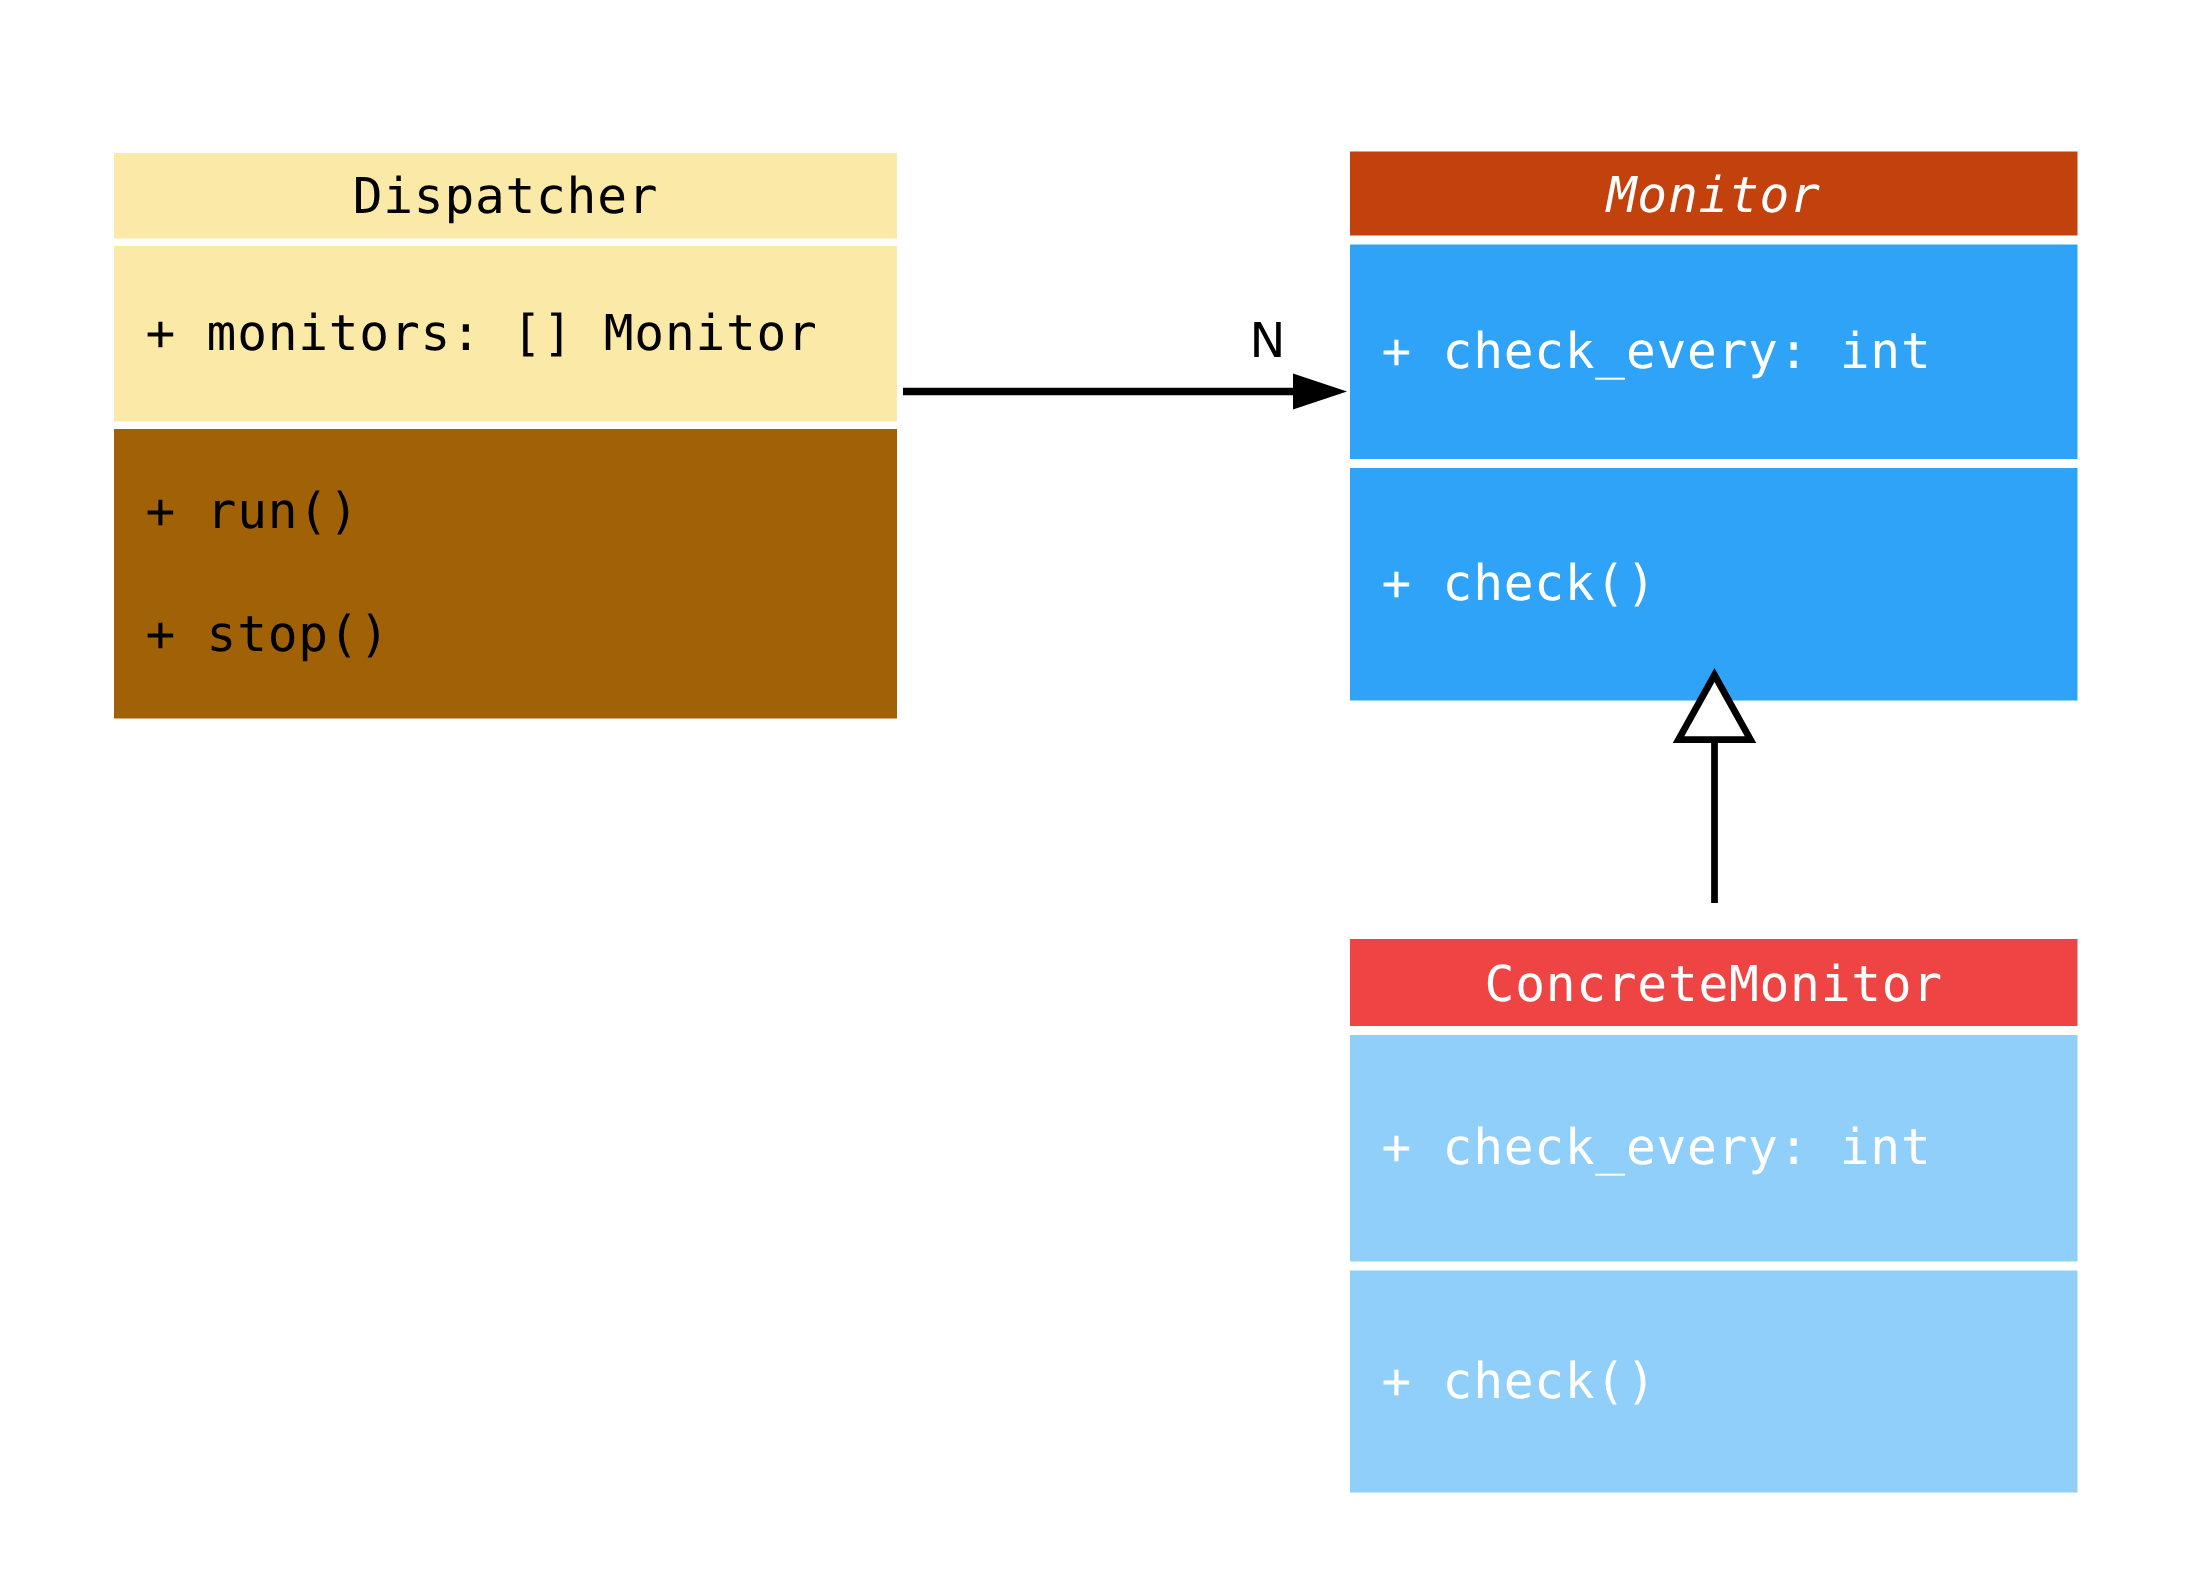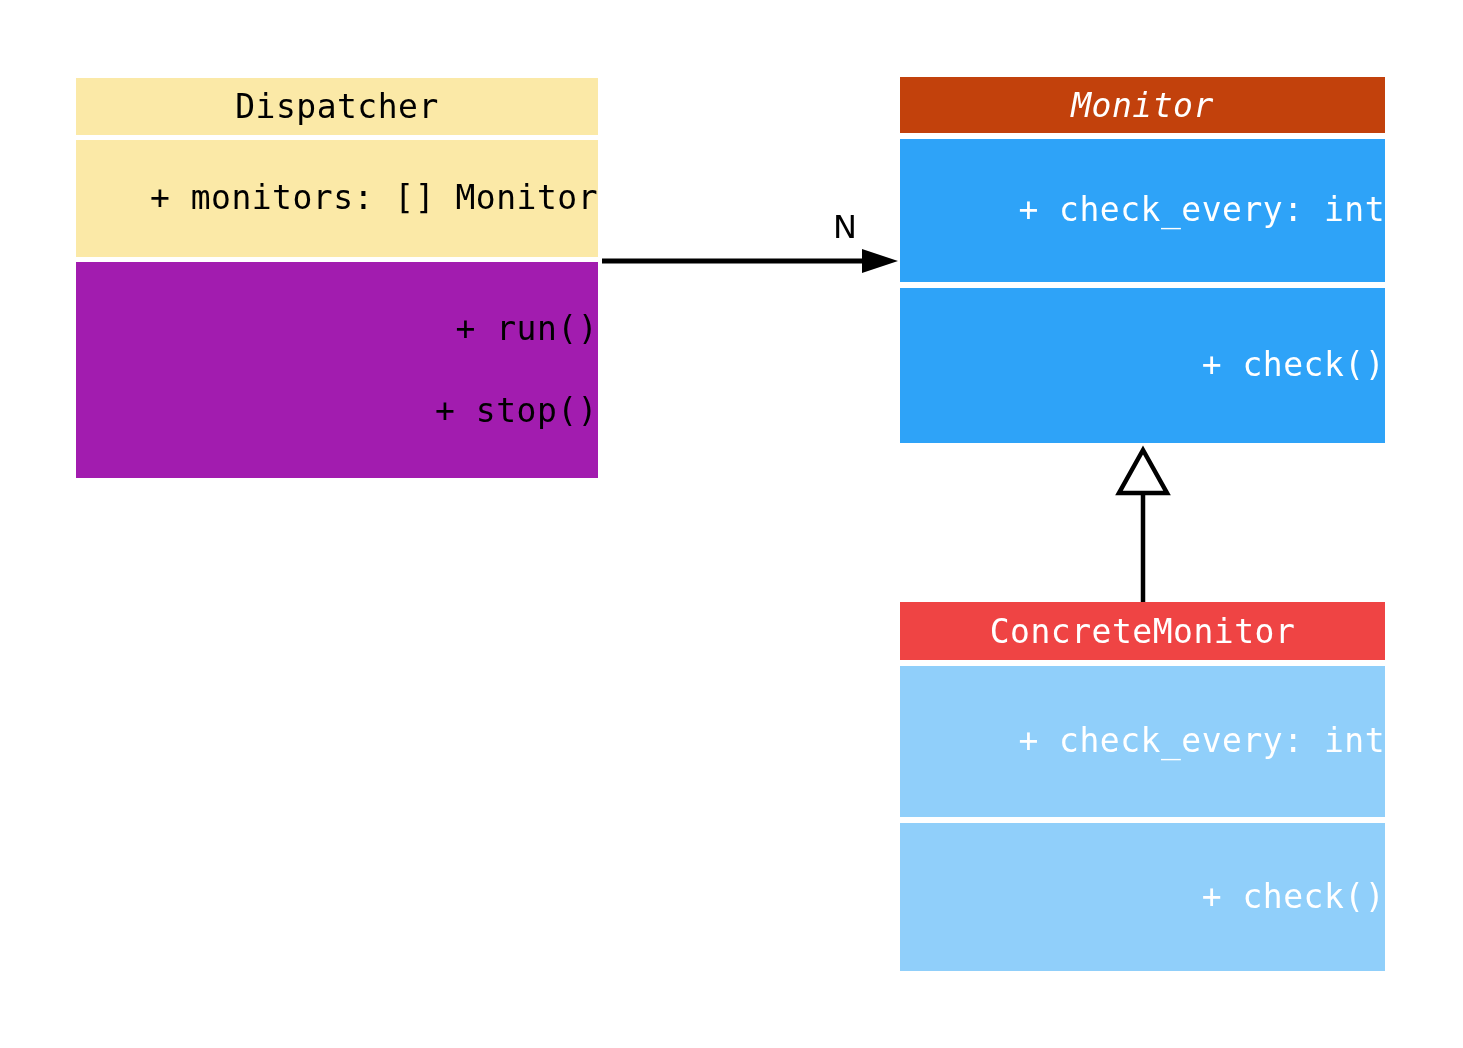--- a/index.html
+++ b/index.html
@@ -16,35 +16,36 @@
     font-family: "DejaVu Sans Mono", "Liberation Mono", monospace;
   }
   .uml-class {
     position: absolute;
     display: flex;
     flex-direction: column;
   }
   .sec {
     box-sizing: border-box;
     width: 100%;
+    margin-top: 24px;
   }
   .sec.title {
     display: flex;
     align-items: center;
     justify-content: center;
     font-size: 33px;
     letter-spacing: 0.5px;
     white-space: pre;
   }
   .sec.title.italic { font-style: italic; }
   .sec.body {
     display: flex;
     flex-direction: column;
     justify-content: center;
-    align-items: flex-end;
+    align-items: flex-start;
     padding-left: 21px;
     font-size: 33px;
     letter-spacing: 0.5px;
     line-height: 1.06;
   }
   .gap-5 { margin-top: 5px; }
   .gap-6 { margin-top: 6px; }
   .c-dark  { color: #000000; }
   .c-light { color: #ffffff; }
   .line { white-space: pre; }
@@ -69,21 +70,21 @@
 </head>
 <body>
 
 <div id="canvas">
 
   <div class="uml-class c-dark" style="left:76px; top:78px; width:522px;">
     <div class="sec title" style="height: 57px; background-color: rgb(251, 233, 167);">Dispatcher</div>
     <div class="sec body gap-5" style="height: 117px; background-color: rgb(251, 233, 167);">
       <div class="line">+ monitors: [] Monitor</div>
     </div>
-    <div class="sec body gap-5" style="height: 216px; background-color: #a21caf; gap: 47px;">
+    <div class="sec body gap-5" style="height: 193px; background-color: #a16207; gap: 47px;">
       <div class="line">+ run()</div>
       <div class="line">+ stop()</div>
     </div>
   </div>
 
   <div class="uml-class c-light" style="left:900px; top:77px; width:485px;">
     <div class="sec title italic" style="height: 56px; background-color: #c2410c; font-style: italic;">Monitor</div>
     <div class="sec body gap-6" style="height: 143px; background-color: rgb(46, 163, 248);">
       <div class="line">+ check_every: int</div>
     </div>

